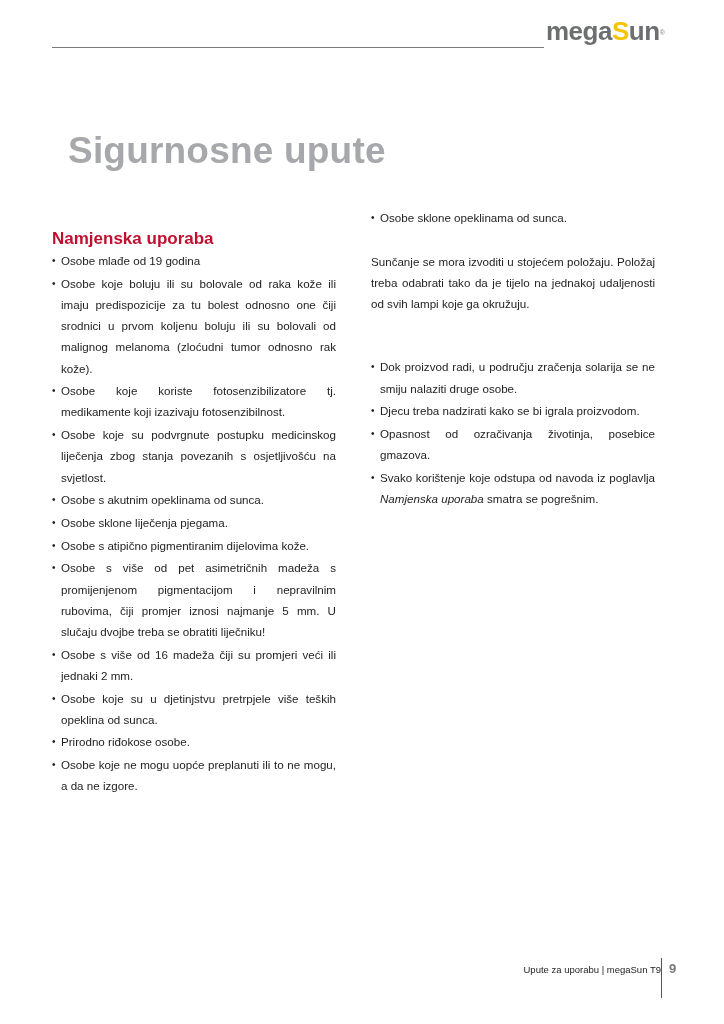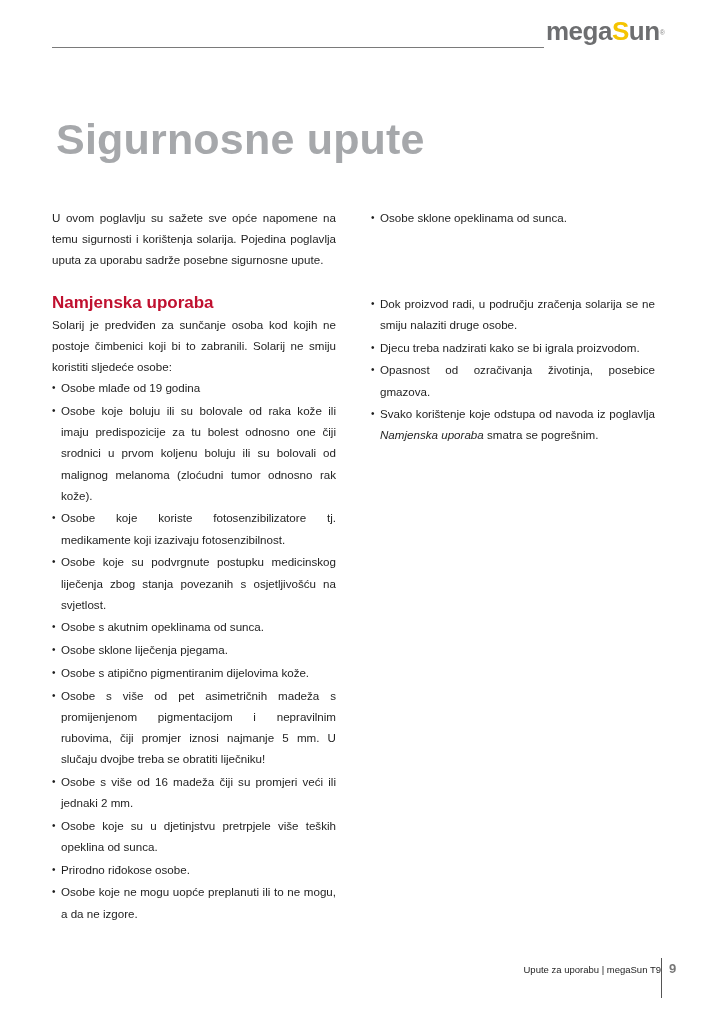--- a/index.html
+++ b/index.html
@@ -12,22 +12,22 @@
       background: #7a7a7a;
     }
     .logo {
       position: absolute; left: 546px; top: 16px; height: 30px;
       font-family: Liberation Sans, sans-serif; font-size: 26px; font-weight: bold;
       color: #6d6e70; letter-spacing: -0.5px; line-height: 30px;
     }
     .logo .sun { color: #f5c400; }
     .logo .reg { position: absolute; right: -5px; top: 2px; font-size: 7px; font-weight: normal; color: #888; }
     .page-title {
-      position: absolute; left: 52px; top: 110px; margin: 4px;
-      font-size: 43px; font-weight: bold; color: #a6a8ab; line-height: 50px;
+      position: absolute; left: 52px; top: 110px; margin: 16px;
+      font-size: 37px; font-weight: bold; color: #a6a8ab; line-height: 50px;
       letter-spacing: 0.2px;
     }
     .col {
       position: absolute; top: 207px; width: 284px;
       font-size: 11.6px; line-height: 21.2px; color: #1e1e1e;
     }
     .col-left { left: 52px; }
     .col-right { left: 371px; }
     .col p { margin: 0; text-align: justify; }
     .gap { height: 21px; }
@@ -60,24 +60,22 @@
 
 <div class="header-rule"></div>
 <div class="logo">
   <span>mega</span><span class="sun">S</span><span>un</span>
   <span class="reg">®</span>
 </div>
 
 <h1 class="page-title">Sigurnosne upute</h1>
 
 <div class="col col-left">
-  <p>U ovom poglavlju su sažete sve opće napomene na temu sigurnosti i korištenja solarija. Pojedina poglavlja uputa za uporabu sadrže posebne sigurnosne upute.</p>
   <div class="gap"></div>
   <h2 class="section-heading">Namjenska uporaba</h2>
-  <p>Solarij je predviđen za sunčanje osoba kod kojih ne postoje čimbenici koji bi to zabranili. Solarij ne smiju koristiti sljedeće osobe:</p>
   <ul class="bullets" id="left-list">
       <li>
         <span class="bullet-dot">•</span>
         <span class="item-text">Osobe mlađe od 19 godina</span>
       </li>
       <li>
         <span class="bullet-dot">•</span>
         <span class="item-text">Osobe koje boluju ili su bolovale od raka kože ili imaju predispozicije za tu bolest odnosno one čiji srodnici u prvom koljenu boluju ili su bolovali od malignog melanoma (zloćudni tumor odnosno rak kože).</span>
       </li>
       <li>
@@ -124,20 +122,21 @@
 </div>
 
 <div class="col col-right">
   <ul class="bullets" id="right-cont-list">
       <li>
         <span class="bullet-dot">•</span>
         <span class="item-text">Osobe sklone opeklinama od sunca.</span>
       </li>
     </ul>
   <div class="gap"></div>
+  <p>Sunčanje se mora izvoditi u stojećem položaju. Položaj treba odabrati tako da je tijelo na jednakoj udaljenosti od svih lampi koje ga okružuju.</p>
   <div class="gap"></div>
   <div class="gap"></div>
   <ul class="bullets" id="misuse-list">
   <li>
         <span class="bullet-dot">•</span>
         <span class="item-text">Dok proizvod radi, u području zračenja solarija se ne smiju nalaziti druge osobe.</span>
       </li>
       <li>
         <span class="bullet-dot">•</span>
         <span class="item-text">Djecu treba nadzirati kako se bi igrala proizvodom.</span>

